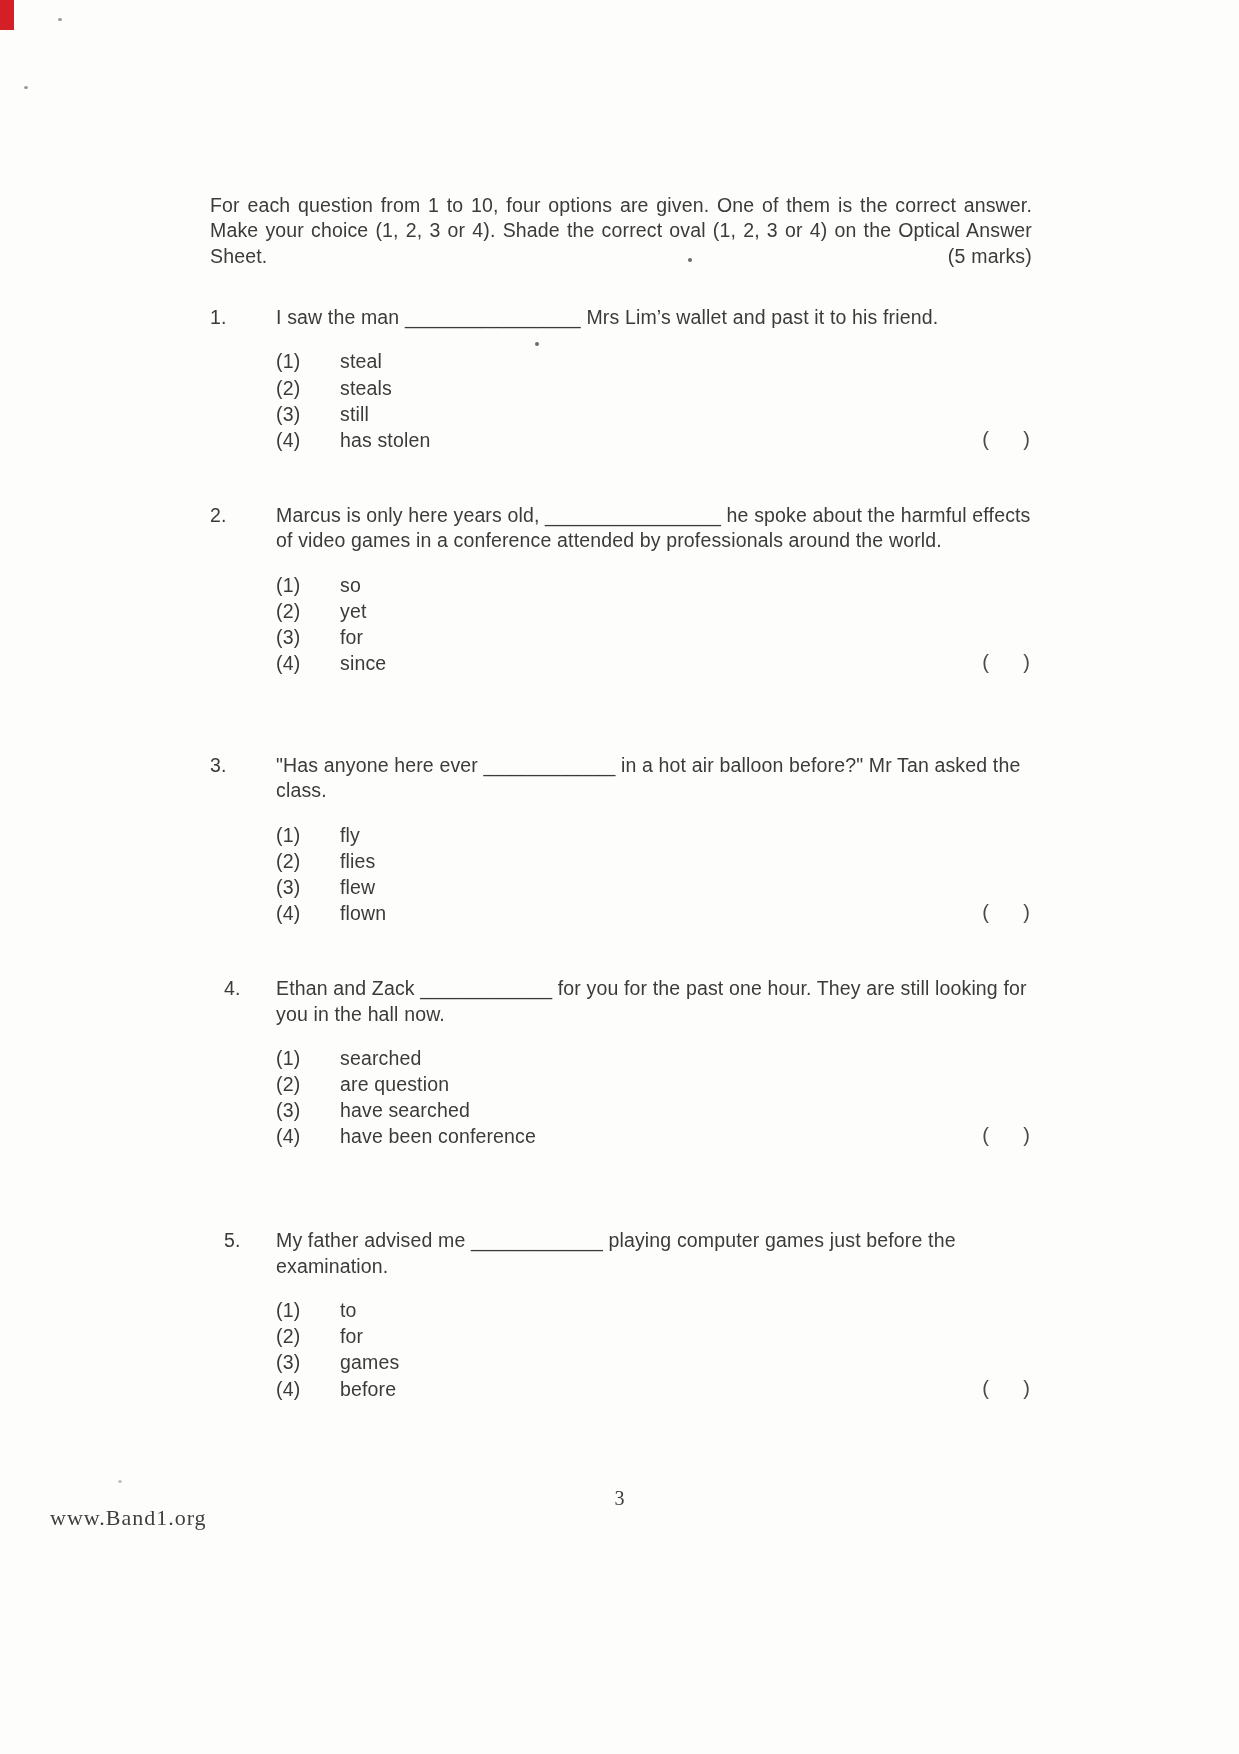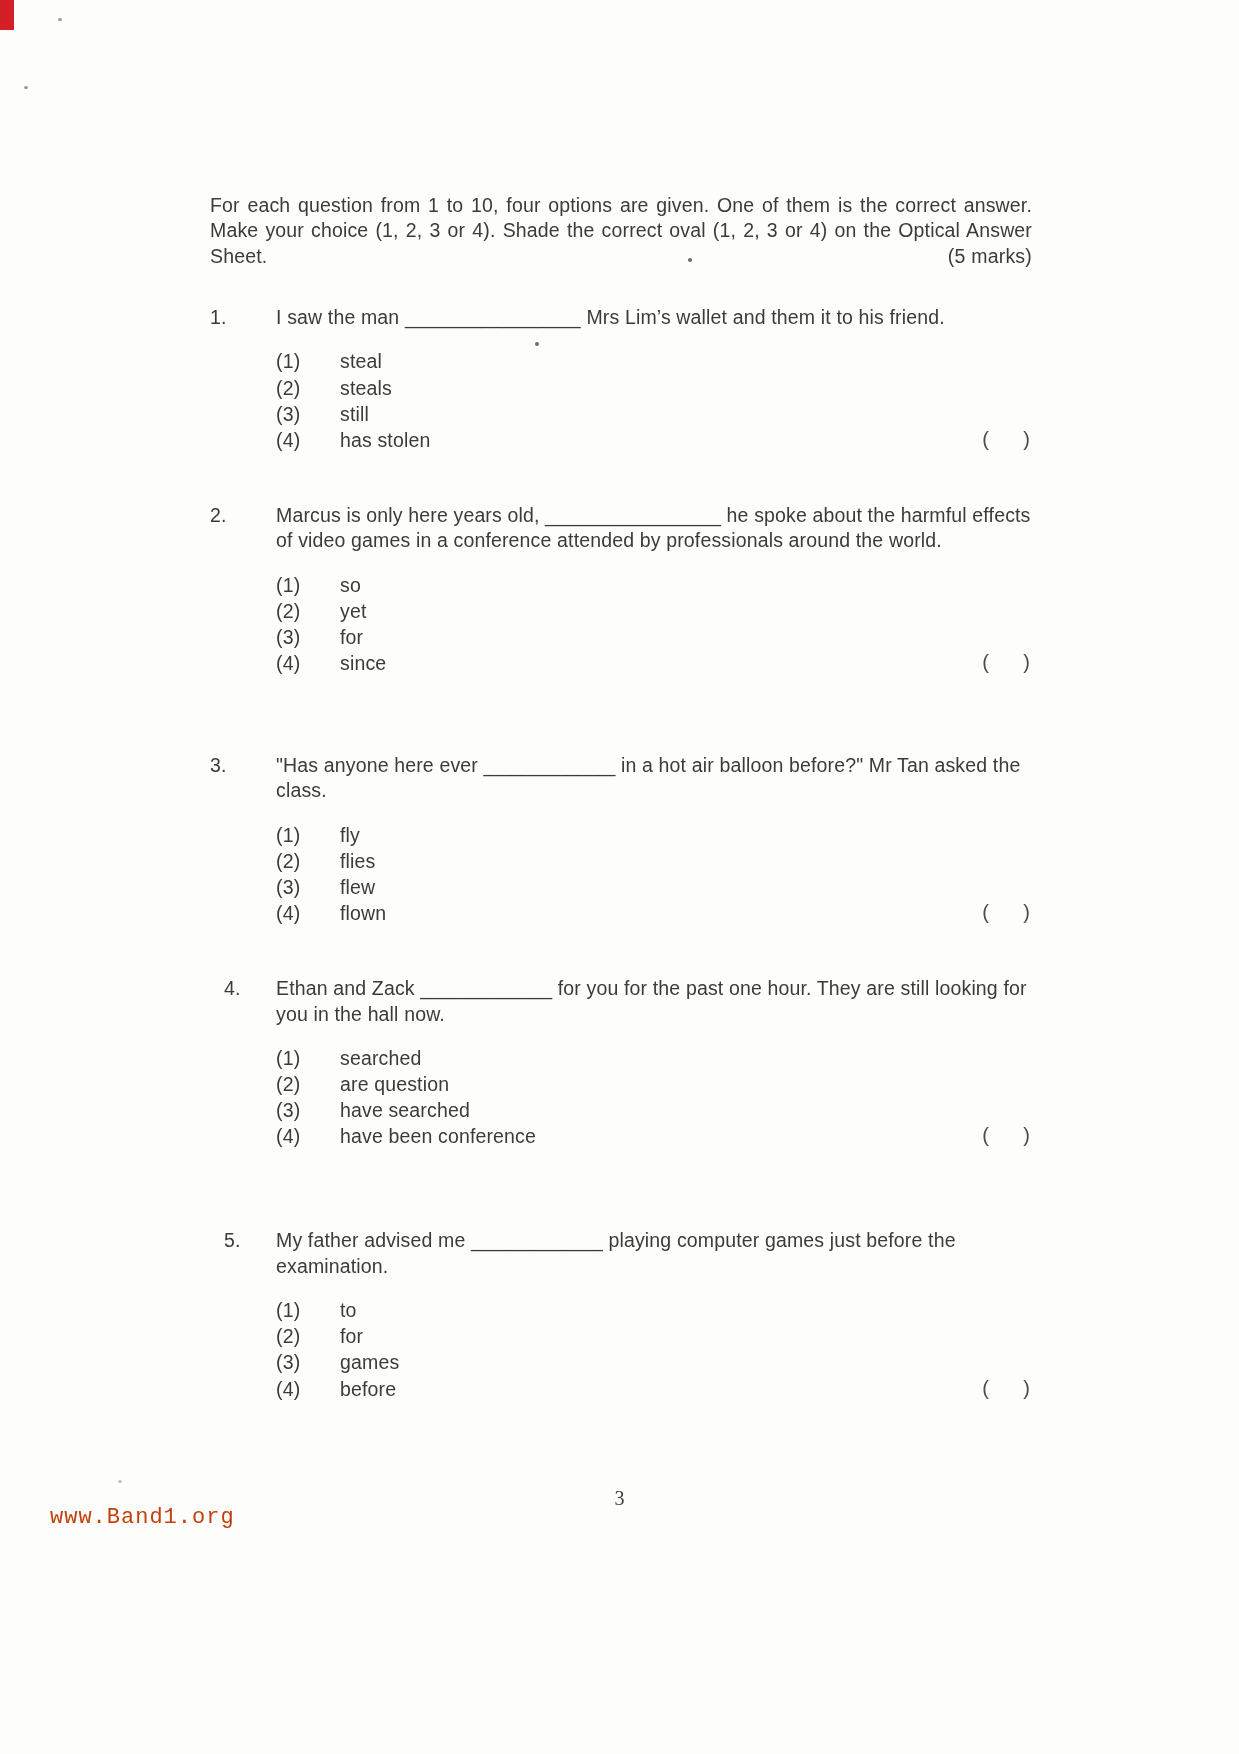--- a/index.html
+++ b/index.html
@@ -84,24 +84,24 @@
     width: 1239px;
     text-align: center;
     font-family: "Liberation Serif", serif;
     font-size: 20px;
     color: #3b3b3b;
   }
   .watermark {
     position: absolute;
     left: 50px;
     top: 1505px;
-    font-family: Liberation Mono, monospace;
+    font-family: Liberation Serif, serif;
     font-size: 22px;
     letter-spacing: 1px;
-    color: #c2410c;
+    color: #404040;
   }
 </style>
 </head>
 <body>
 
 <div class="page">
 
   <div class="red-mark" style="background:#d51f26;"></div>
   <div class="speck speck-1"></div>
   <div class="speck speck-2"></div>
@@ -112,21 +112,21 @@
   <div class="content">
 
     <div class="instructions">
       <span>For each question from 1 to 10, four options are given. One of them is the correct answer. Make your choice (1, 2, 3 or 4). Shade the correct oval (1, 2, 3 or 4) on the Optical Answer Sheet.</span>
       <span class="marks">(5 marks)</span>
     </div>
 
     <div class="question q1">
       <div class="q-row">
         <div class="q-num">1.</div>
-        <div class="q-text">I saw the man ________________ Mrs Lim’s wallet and them it to his friend.</div>
+        <div class="q-text">I saw the man ________________ Mrs Lim’s wallet and past it to his friend.</div>
       </div>
       <div class="options">
         <div class="option">
           <span class="opt-num">(1)</span>
           <span class="opt-text">steal</span>
         </div>
         <div class="option">
           <span class="opt-num">(2)</span>
           <span class="opt-text">steals</span>
         </div>

